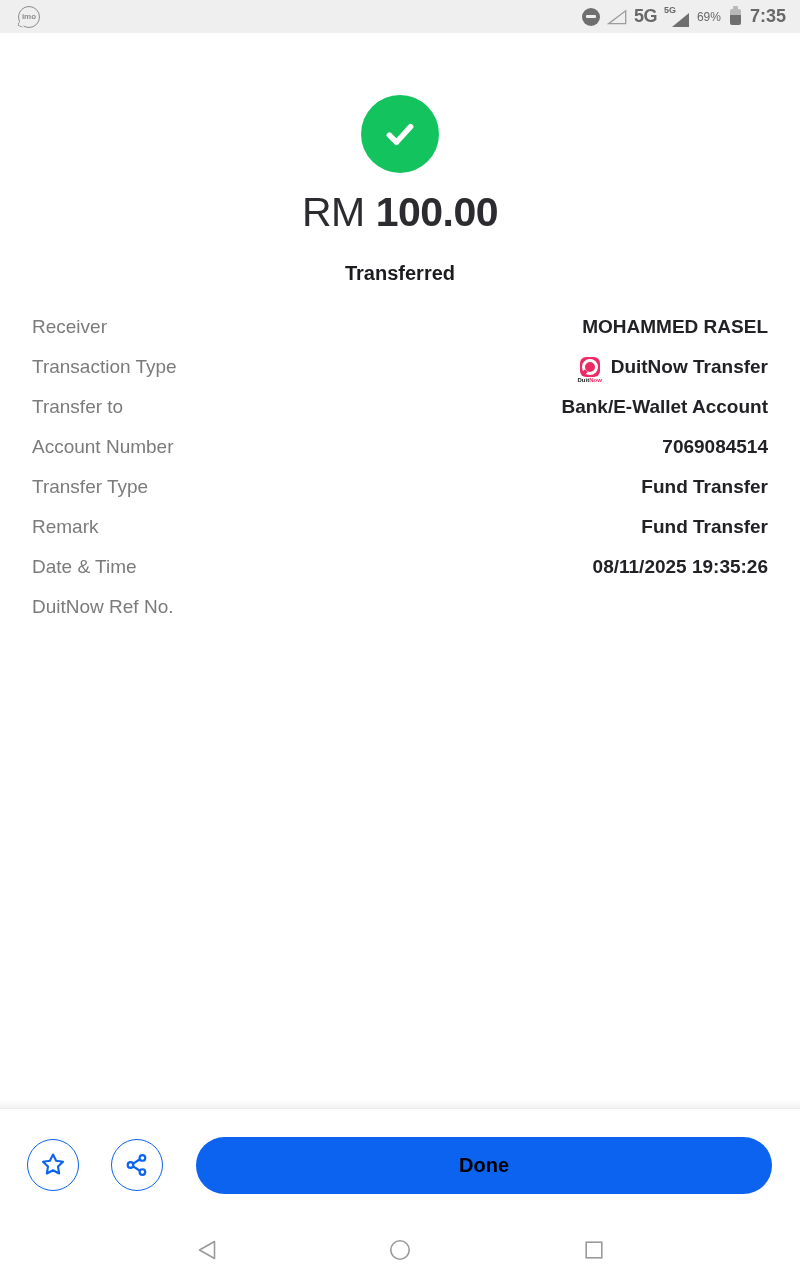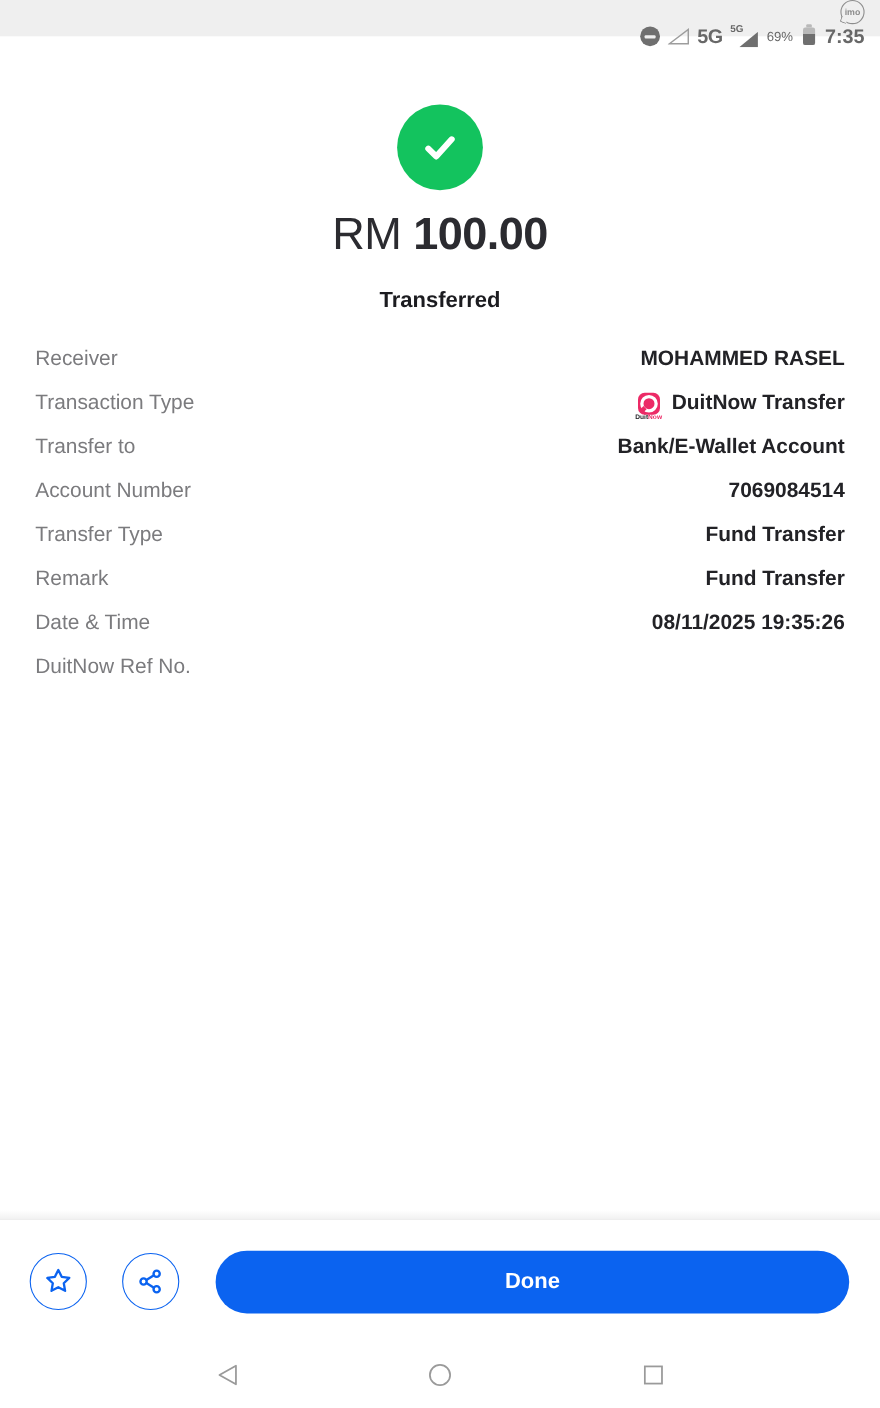--- a/index.html
+++ b/index.html
@@ -10,24 +10,23 @@
     position:relative;
     overflow:hidden;
     color:#232327;
   }
 
   
   .status-bar {
     height:33px;
     background:#efefef;
     display:flex;
-    align-items:flex-end;
+    align-items:center;
     justify-content:space-between;
     padding:0 14px 0 18px;
-    flex-direction:column;
   }
   .sb-left { display:flex; align-items:center; }
   .imo-bubble {
     width:22px; height:22px;
     border:1.4px solid #8d8d8d;
     border-radius:50%;
     display:flex; align-items:center; justify-content:center;
     color:#8d8d8d;
     font-size:8px; font-weight:700;
     position:relative;
@@ -146,21 +145,21 @@
     flex:none;
   }
   .round-btn + .round-btn { margin-left:32px; }
   .done-btn {
     flex:1;
     height:57px;
     margin-left:33px;
     border:none;
     border-radius:28.5px;
     background:#0b63f0;
-    color:#ffffff;
+    color:#000000;
     font-family:"Liberation Sans", sans-serif;
     font-size:20px;
     font-weight:700;
     cursor:pointer;
   }
 
   
   .nav-bar {
     position:absolute;
     left:0; right:0; bottom:0; height:60px;

